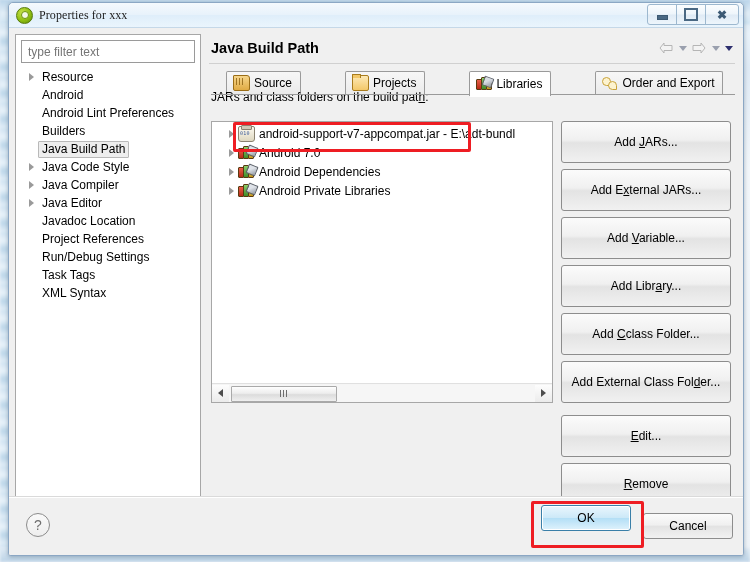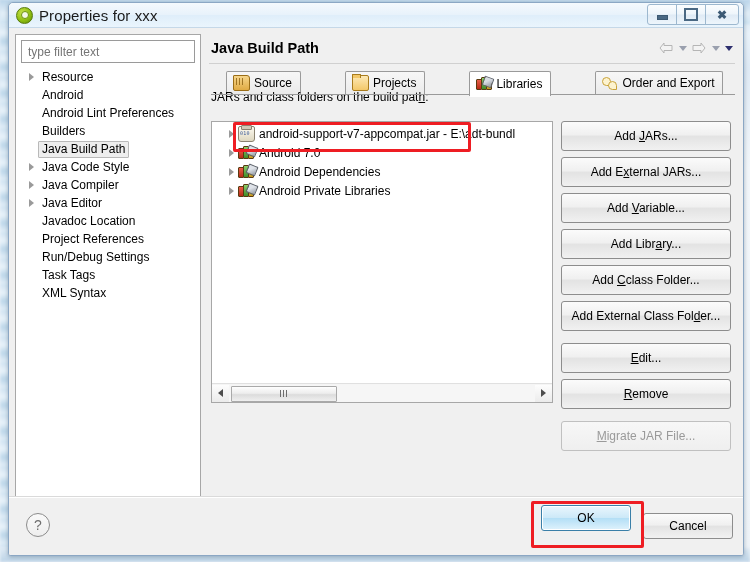--- a/index.html
+++ b/index.html
@@ -54,21 +54,21 @@
     width:15px;height:15px;margin-left:7px;margin-right:6px;border-radius:50%;
     background:radial-gradient(circle at 35% 30%, #c6e04a 0%, #8fbf12 55%, #5f8a06 100%);
     border:1px solid #55790a;
     position:relative;flex:none;
   }
   .title-icon::after{
     content:"";position:absolute;left:4px;top:3.5px;width:6px;height:6px;border-radius:50%;
     background:#f3f8e6;border:1px solid #6d9310;
   }
   .title-text{
-    font-size:15px;color:#1b1b1b;letter-spacing:.1px;white-space:nowrap;
+    font-size:12px;color:#1b1b1b;letter-spacing:.1px;white-space:nowrap;font-family:Liberation Serif, serif;
   }
   .win-buttons{position:absolute;right:4px;top:1px;display:flex;gap:0;}
   .win-btn{
     width:28px;height:19px;margin-left:-1px;
     border:1px solid #9db8cf;
     background:linear-gradient(180deg,#fcfdfe 0%, #eef5fb 48%, #dfeaf5 52%, #eef6fc 100%);
     display:flex;align-items:center;justify-content:center;
     color:#2a4763;font-size:11px;position:relative;
   }
   .win-btn:first-child{border-radius:3px 0 0 3px;}
@@ -208,21 +208,21 @@
     display:flex;align-items:center;border-top:1px solid #e0e0e0;
   }
 
   .highlight-box{
     position:absolute;border:3px solid #ee1d23;border-radius:2px;pointer-events:none;z-index:20;
   }
 
   
   .btn-col{position:absolute;left:356px;top:87px;width:172px;}
   .btn{
-    display:block;width:170px;height:30px;margin-bottom:6px;
+    display:block;width:170px;height:42px;margin-bottom:6px;
     border:1px solid #8d8d8d;border-radius:3px;
     background:linear-gradient(180deg,#fbfbfb 0%,#f0f0f0 45%,#e3e3e3 52%,#f1f1f1 100%);
     font-family:"Liberation Sans",sans-serif;font-size:12px;color:#000;
     cursor:default;padding:0;
   }
   .btn.gap{margin-top:12px;}
   .btn.disabled{color:#9a9a9a;background:linear-gradient(180deg,#f7f7f7,#efefef);border-color:#c0c0c0;}
   .btn u{text-decoration:underline;}
 
   

